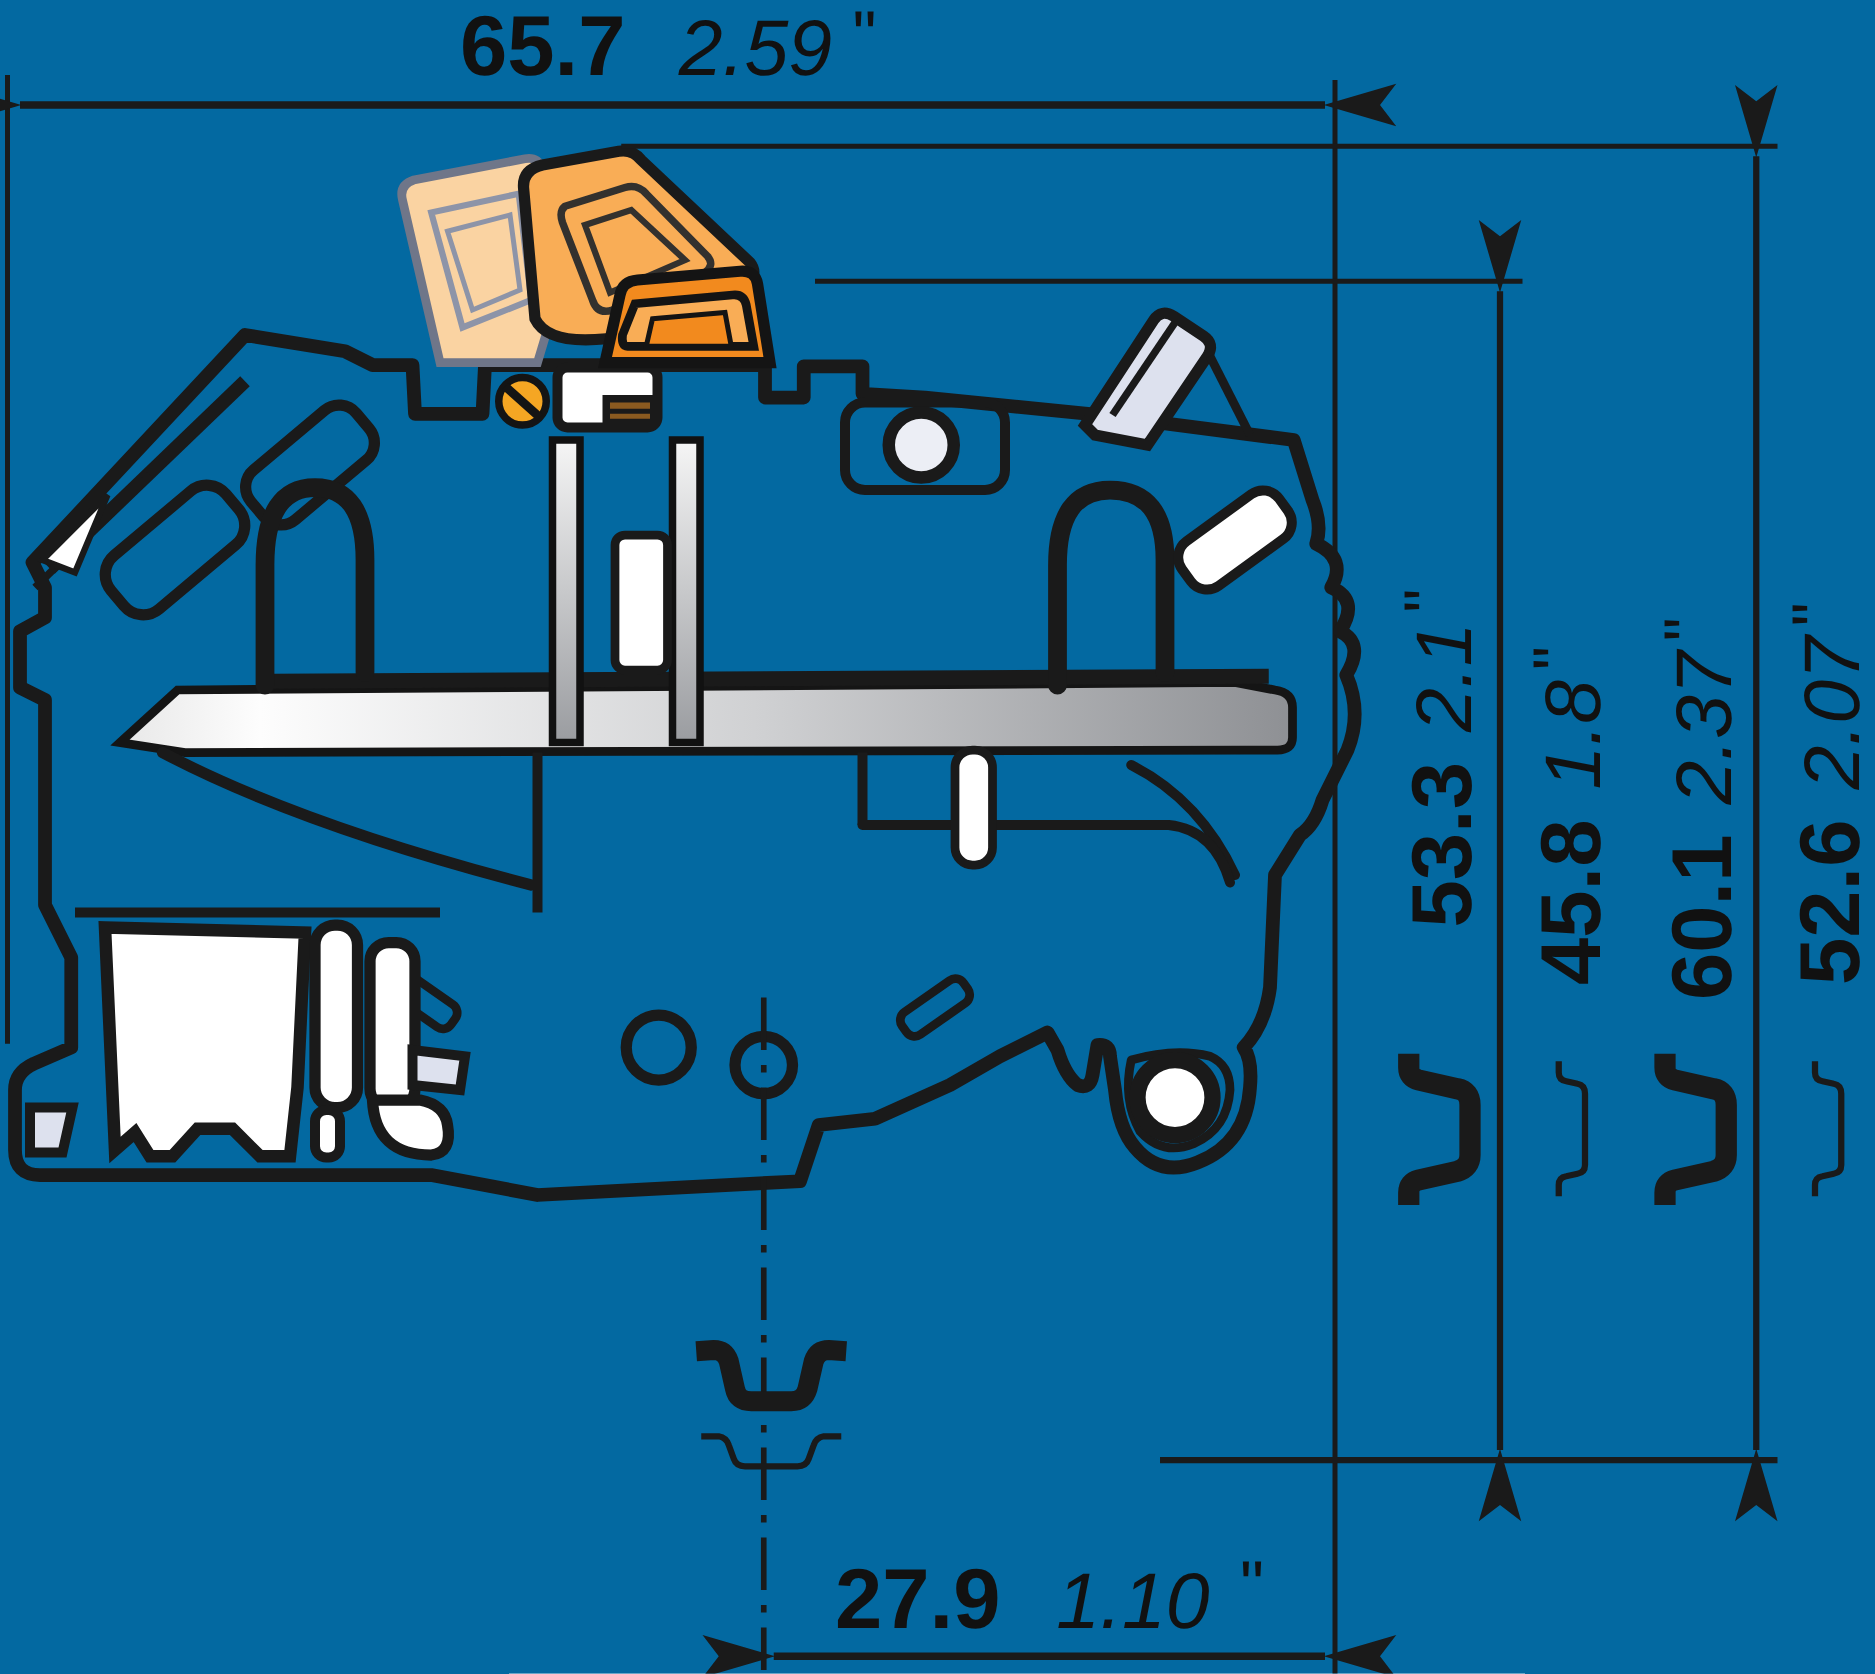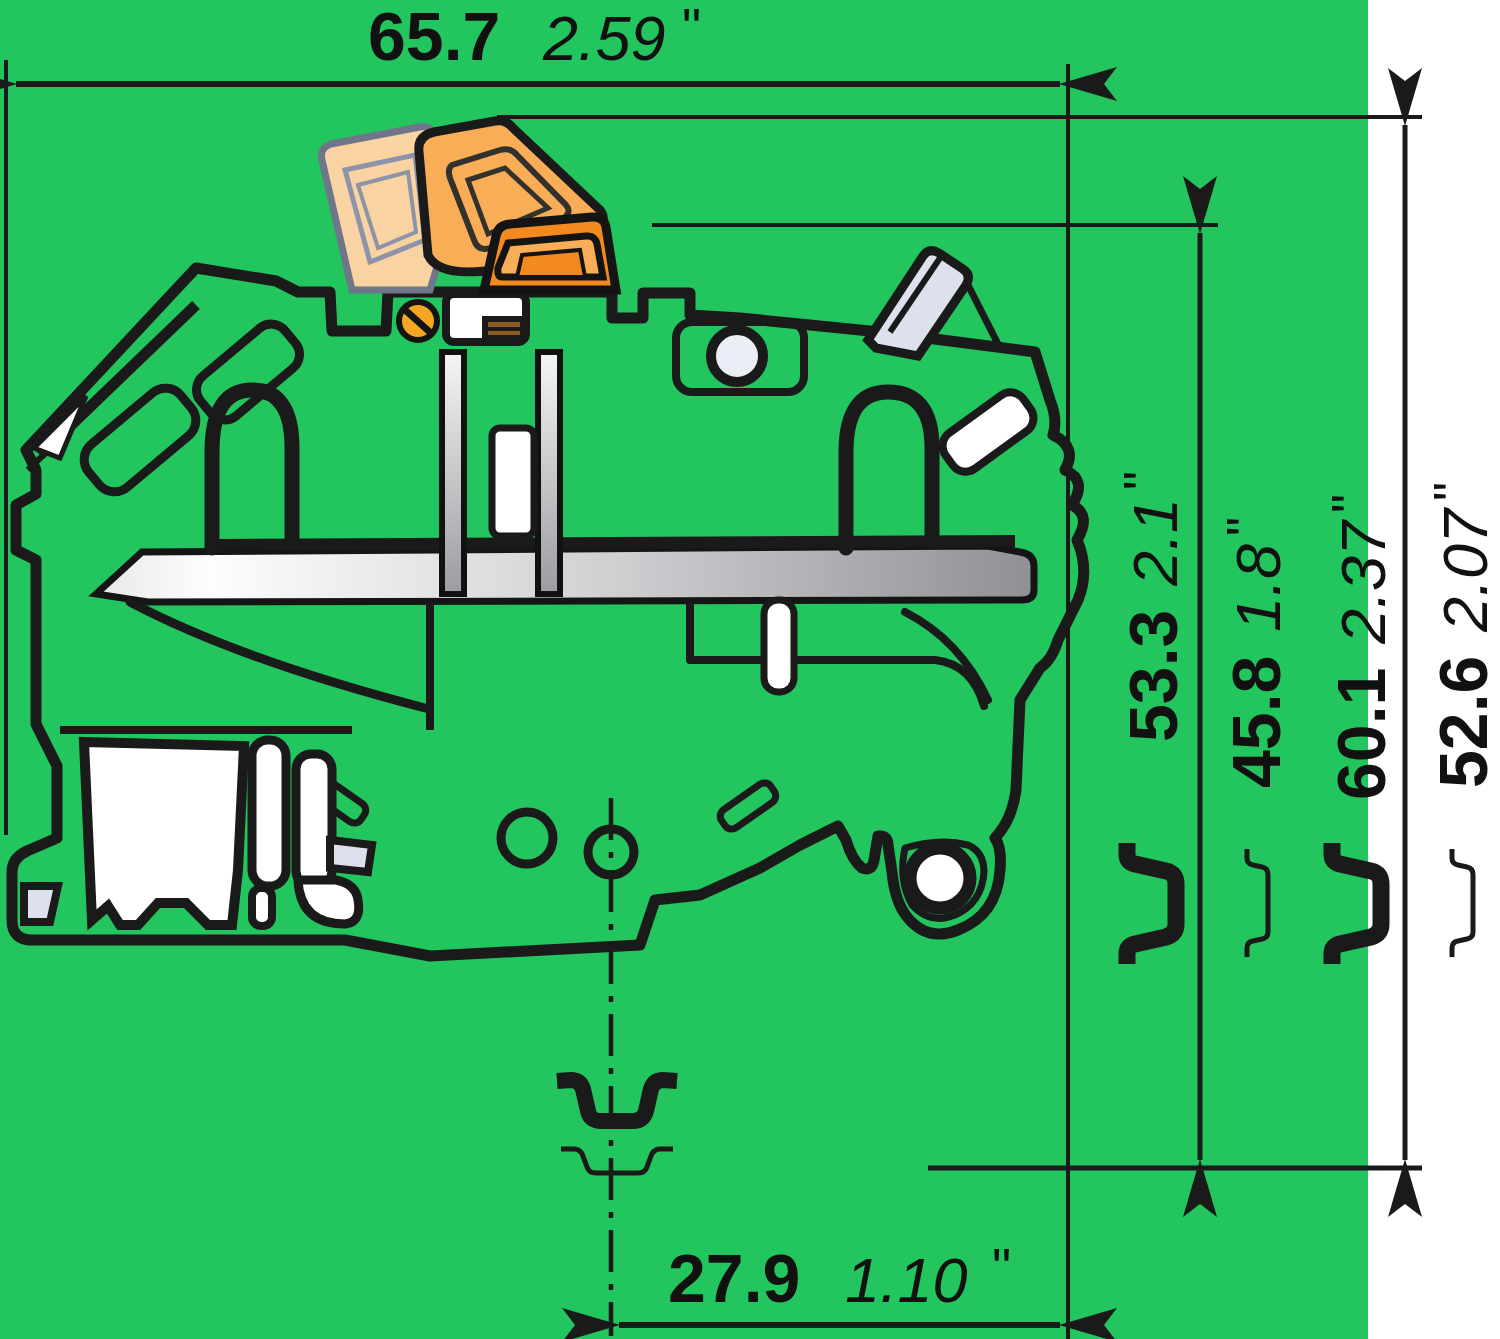--- a/index.html
+++ b/index.html
@@ -1,16 +1,16 @@
 <!DOCTYPE html>
 <html><head>
 <meta charset="utf-8">
 <style>
   html,body{margin:0;padding:0;background:#ffffff;}
-  .stage{width:1368px;height:1339px;position:relative;background:#22c55e;}
+  .stage{width:1500px;height:1339px;position:relative;background:#0369a1;}
   svg text{font-family:"Liberation Sans", sans-serif;fill:#111;}
   .mm{font-weight:700;font-size:68px;}
   .inch{font-style:italic;font-size:63px;font-weight:400;}
   .unit{font-size:54px;font-weight:400;}
   .thin{stroke:#1a1a1a;stroke-width:4;fill:none;}
   .dim{stroke:#1a1a1a;stroke-width:6;fill:none;}
   .dimv{stroke:#1a1a1a;stroke-width:5;fill:none;}
   .outline{stroke:#1a1a1a;fill:none;stroke-linejoin:round;stroke-linecap:round;}
 </style>
 </head>

